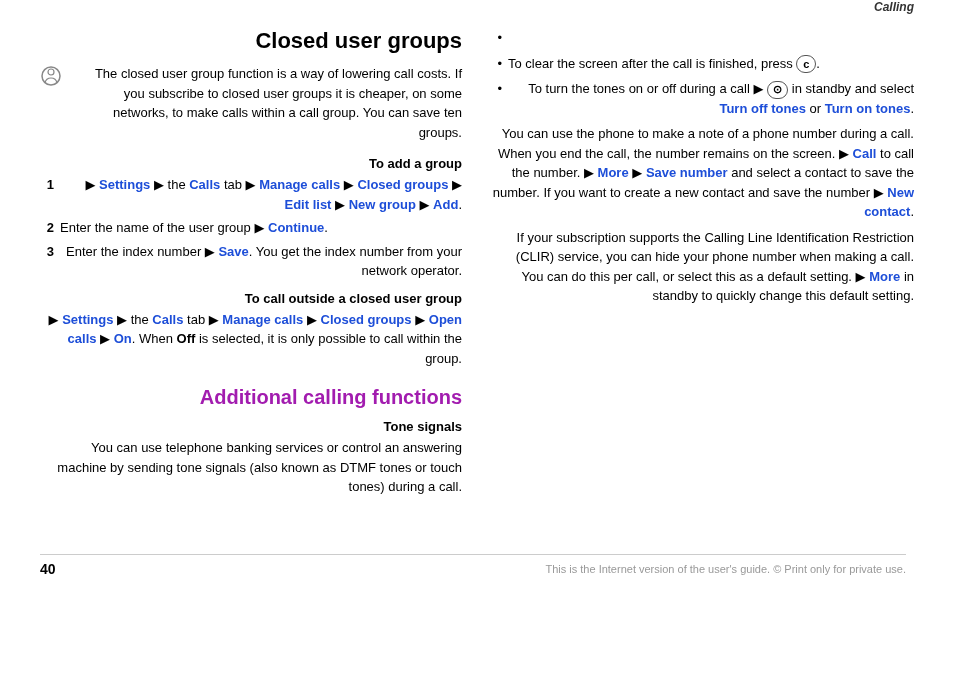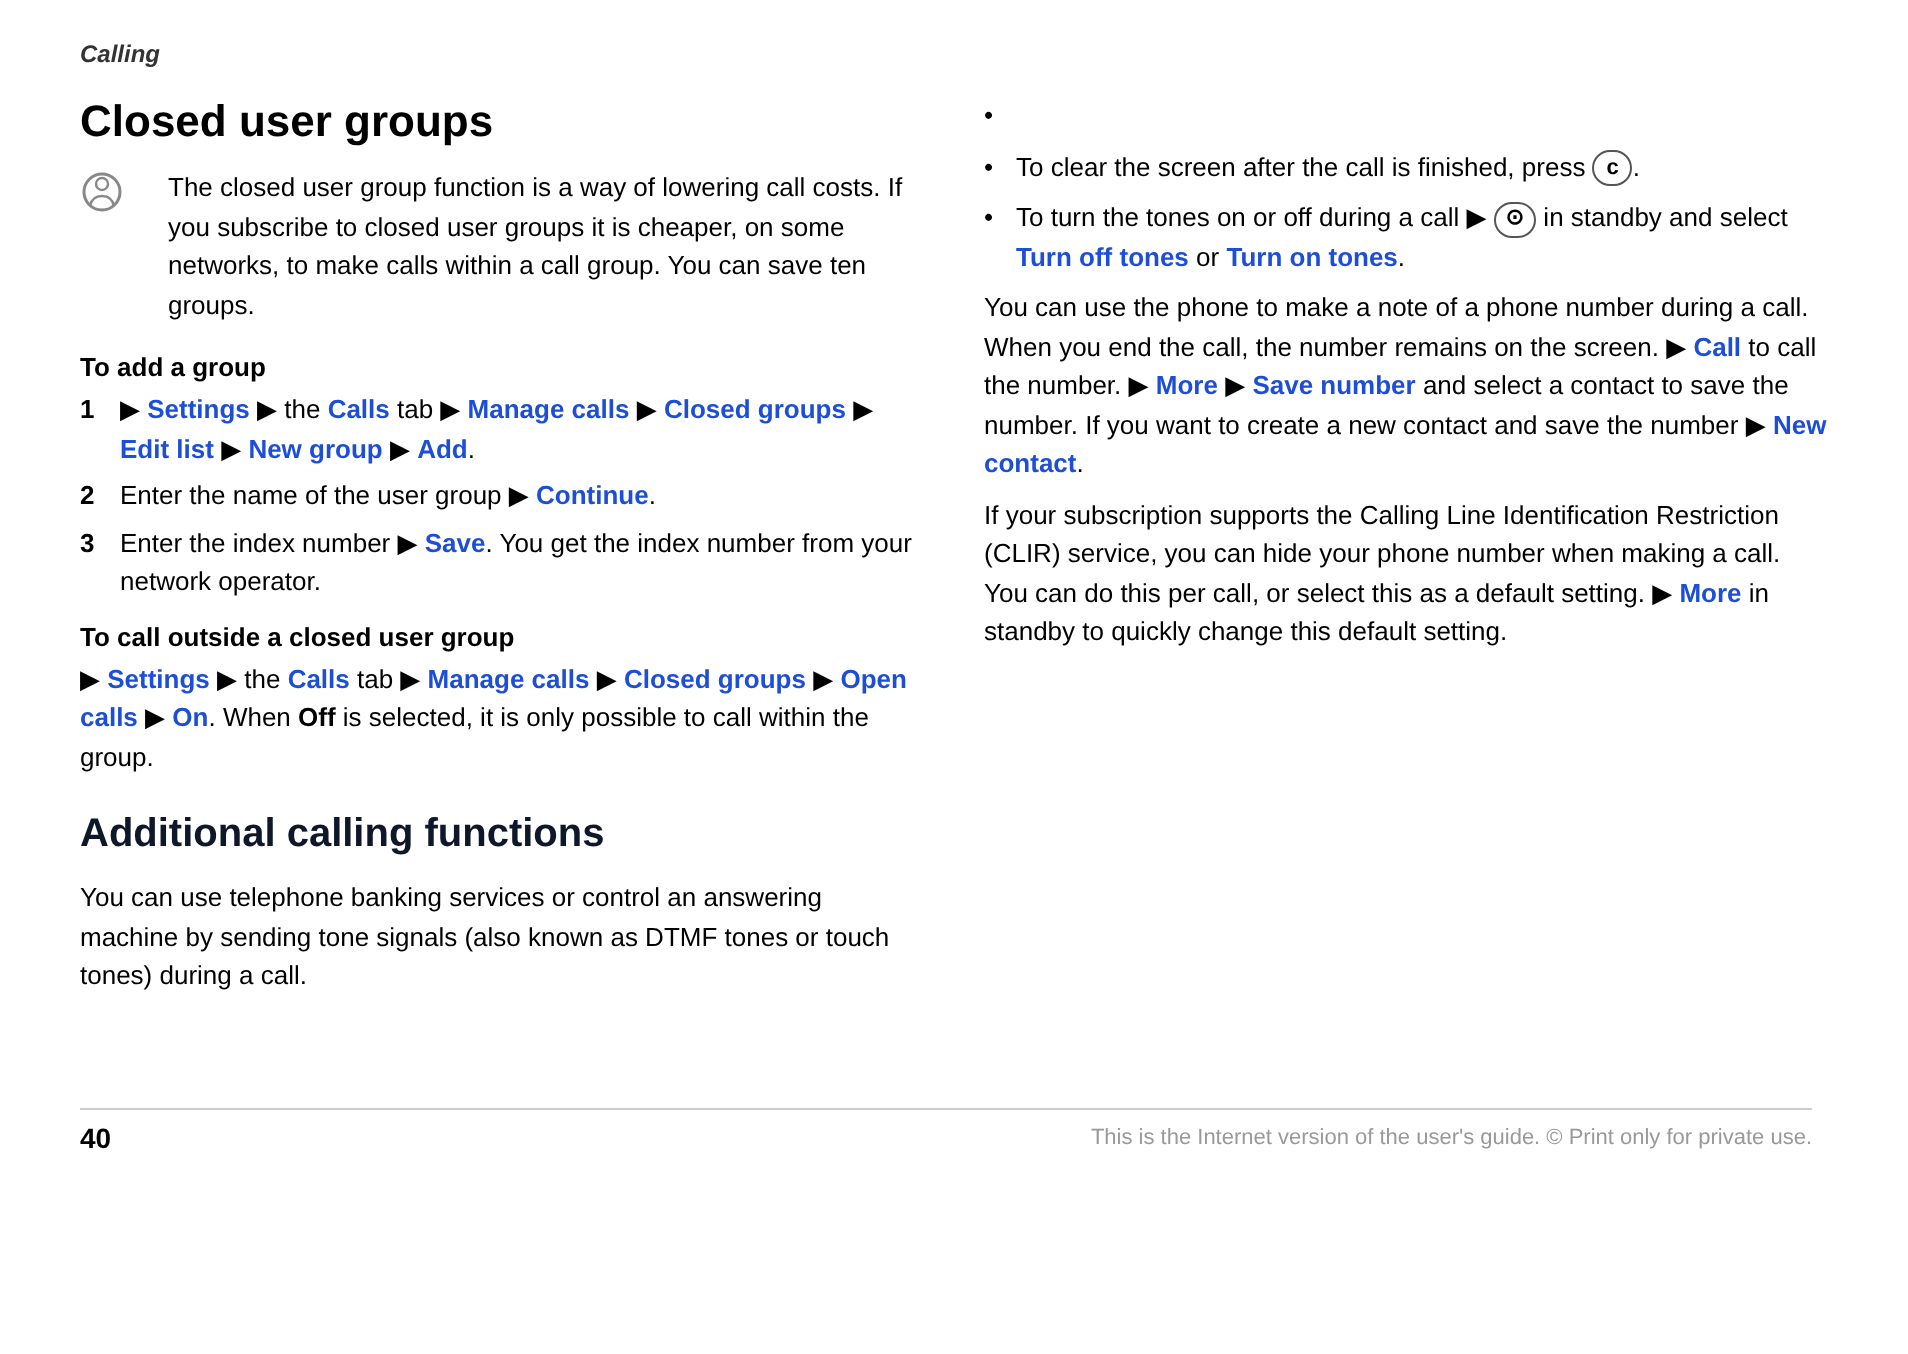--- a/index.html
+++ b/index.html
@@ -14,22 +14,23 @@
       background: #fff;
       font-family: Arial, Helvetica, sans-serif;
       font-size: 13px;
       color: #000;
       overflow: hidden;
     }
 
     .page {
       width: 954px;
       height: 591px;
-      padding: 20px 40px 18px 40px;
+      padding: 0 40px 18px 40px;
       position: relative;
+      text-align: right;
     }
 
     .header {
       font-size: 12px;
       font-weight: bold;
       color: #333;
       margin-bottom: 14px;
       font-style: italic;
     }
 
@@ -103,21 +104,21 @@
     }
 
     .nav-link {
       color: #1d4ed8;
       font-weight: bold;
     }
 
     h2.section-title2 {
       font-size: 20px;
       font-weight: bold;
-      color: #0f172a;
+      color: #a21caf;
       margin-top: 18px;
       margin-bottom: 10px;
     }
 
     h3.bold-heading {
       font-size: 13px;
       font-weight: bold;
       color: #000;
       margin-bottom: 4px;
       margin-top: 10px;
@@ -232,20 +233,21 @@
         </li>
       </ol>
 
       <h3 class="sub-heading">To call outside a closed user group</h3>
       <p class="settings-path">
         ▶ <span class="nav-link">Settings</span> ▶ the <span class="nav-link">Calls</span> tab ▶ <span class="nav-link">Manage calls</span> ▶ <span class="nav-link">Closed groups</span> ▶ <span class="nav-link">Open calls</span> ▶ <span class="nav-link">On</span>. When <strong>Off</strong> is selected, it is only possible to call within the group.
       </p>
 
       <h2 class="section-title2">Additional calling functions</h2>
 
+      <h3 class="bold-heading">Tone signals</h3>
       <p class="body-text">You can use telephone banking services or control an answering machine by sending tone signals (also known as DTMF tones or touch tones) during a call.</p>
 
     </div>
 
     <div class="right-col">
 
       <ul class="bullet-list">
         <li>
           <span class="bullet-dot">•</span>
         </li>

